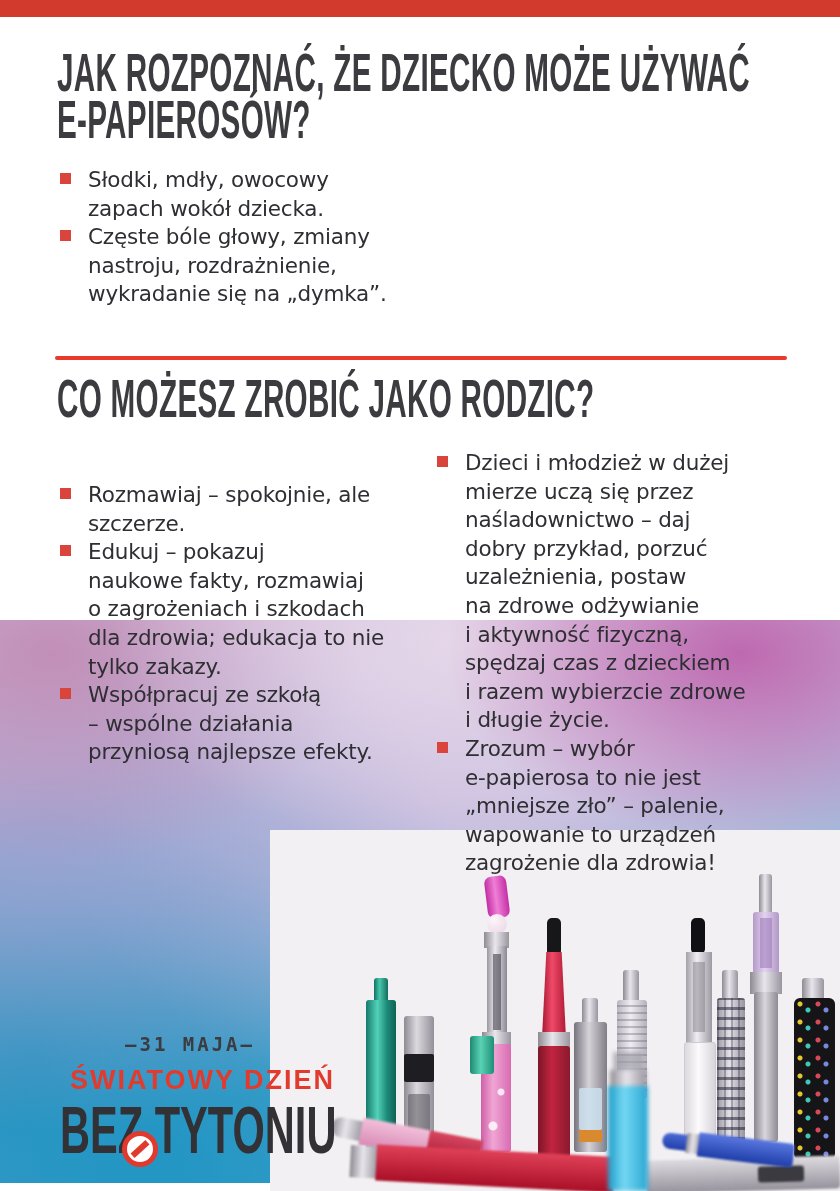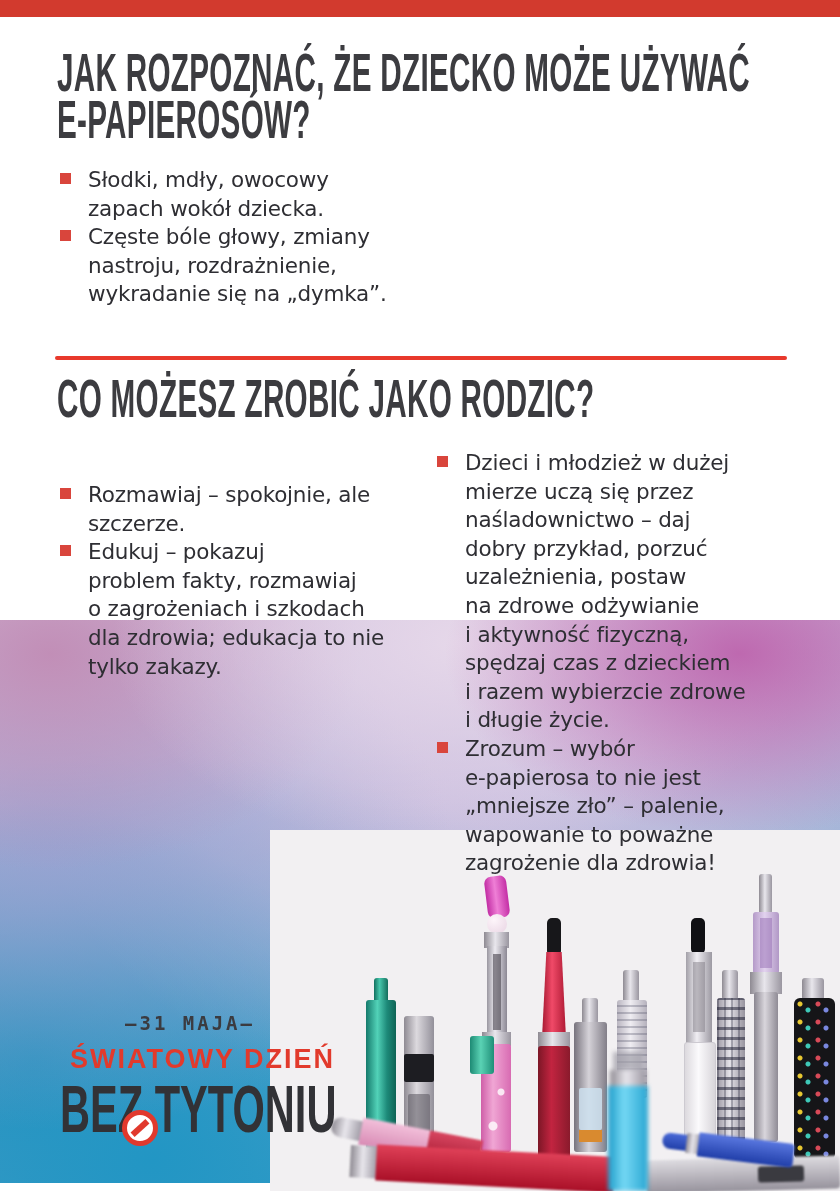--- a/index.html
+++ b/index.html
@@ -39,21 +39,21 @@
       radial-gradient(420px 340px at 4% 78%,  rgba(27,133,178,.9),   rgba(27,133,178,0) 75%),
       linear-gradient(165deg,#d9c3dd 0%,#c2b7d9 38%,#7fb0d4 68%,#2e9fc8 88%,#2593c0 100%);
   }
   
   .photo{position:absolute;left:270px;top:830px;width:570px;height:361px;background:#f2f0f2;z-index:1;overflow:hidden;}
   .photo *{position:absolute;}
   .metal{background:linear-gradient(90deg,#8e8a92,#e8e6ec 45%,#9a96a0);}
   .ec{border-radius:3px;}
   .blur1{filter:blur(1px);} .blur2{filter:blur(2px);}
   
-  .footer{position:absolute;z-index:4;}
+  .footer{position:absolute;z-index:4;margin-top:21px;}
   .date{left:58px;top:1012px;width:264px;text-align:center;font-family:"DejaVu Sans Mono",monospace;
         font-weight:bold;font-size:19px;letter-spacing:3px;color:#3b3b40;}
   .swiat{left:70px;top:1044px;font-weight:bold;font-size:27px;letter-spacing:2px;color:#e23a2c;}
   .bez{left:60px;top:1076px;font-weight:bold;font-size:66px;line-height:66px;color:#323236;}
   .noicon{left:122px;top:1110px;width:36px;height:36px;border-radius:50%;
           background:#ffffff;border:5px solid #e1392d;box-sizing:border-box;}
   .noicon .bar{position:absolute;left:3px;top:10px;width:20px;height:6px;background:#e1392d;
                transform:rotate(-42deg);}
   .whitesliver{position:absolute;left:0;top:1183px;width:270px;height:8px;background:#ffffff;z-index:2;}
 </style>
@@ -188,24 +188,30 @@
 
 <div class="col c2l">
   <div class="bullet">
     <span class="bm"></span>
     <span class="bt">Rozmawiaj – spokojnie, ale
 szczerze.</span>
   </div>
   <div class="bullet">
     <span class="bm"></span>
     <span class="bt">Edukuj – pokazuj
-problem fakty, rozmawiaj
+naukowe fakty, rozmawiaj
 o zagrożeniach i szkodach
 dla zdrowia; edukacja to nie
 tylko zakazy.</span>
+  </div>
+  <div class="bullet">
+    <span class="bm"></span>
+    <span class="bt">Współpracuj ze szkołą
+– wspólne działania
+przyniosą najlepsze efekty.</span>
   </div>
 </div>
 <div class="col c2r">
   <div class="bullet">
     <span class="bm"></span>
     <span class="bt">Dzieci i młodzież w dużej
 mierze uczą się przez
 naśladownictwo – daj
 dobry przykład, porzuć
 uzależnienia, postaw
@@ -213,21 +219,21 @@
 i aktywność fizyczną,
 spędzaj czas z dzieckiem
 i razem wybierzcie zdrowe
 i długie życie.</span>
   </div>
   <div class="bullet">
     <span class="bm"></span>
     <span class="bt">Zrozum – wybór
 e-papierosa to nie jest
 „mniejsze zło” – palenie,
-wapowanie to poważne
+wapowanie to urządzeń
 zagrożenie dla zdrowia!</span>
   </div>
 </div>
 
 <div class="footer date">—31 MAJA—</div>
 <div class="footer swiat">ŚWIATOWY DZIEŃ</div>
 <div class="footer bez">
   <span class="cond" style="transform:scaleX(.63);">BEZ TYTONIU</span>
 </div>
 <div class="footer noicon">

